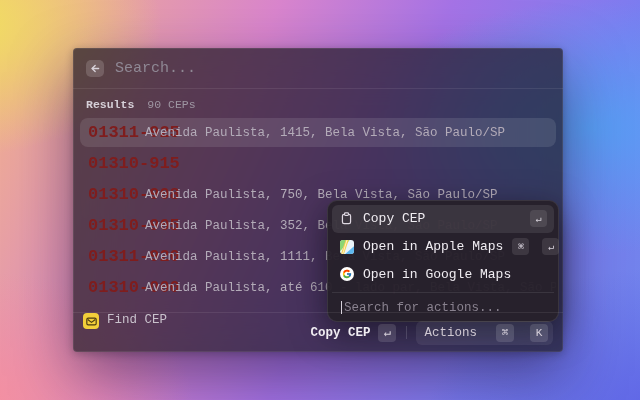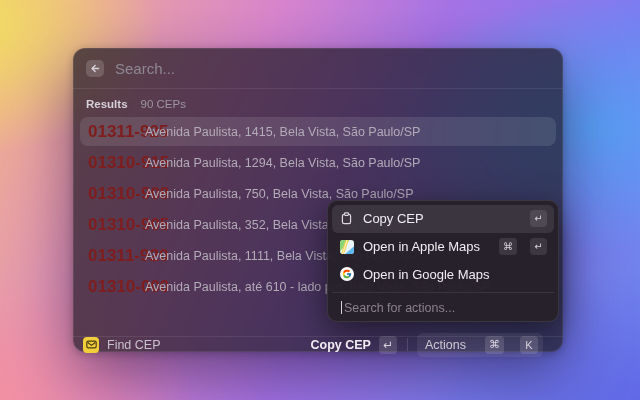--- a/index.html
+++ b/index.html
@@ -12,27 +12,28 @@
     background-image:
       radial-gradient(ellipse 60% 55% at 92% 32%, rgba(86,160,245,.95) 0%, rgba(86,160,245,0) 58%),
       radial-gradient(ellipse 52% 55% at -6% 6%, #f0e15e 0%, rgba(240,225,94,0) 60%),
       radial-gradient(ellipse 55% 52% at -4% 100%, #f58fa0 0%, rgba(245,143,160,0) 62%),
       radial-gradient(ellipse 58% 58% at 104% 104%, #5f63e6 0%, rgba(95,99,230,0) 64%),
       linear-gradient(115deg, #f3b488 0%, #d985cd 34%, #a573e6 55%, #7b7cf0 78%, #6e86ea 100%);
   }
 
   .window {
     position:absolute; left:73px; top:48px; width:490px; height:304px;
-    border-radius:12px;
+    border-radius:4px;
     background:rgba(32,26,36,.72);
     backdrop-filter:blur(26px) saturate(1.15);
     -webkit-backdrop-filter:blur(26px) saturate(1.15);
     box-shadow:0 24px 60px rgba(30,15,50,.5), 0 2px 10px rgba(0,0,0,.25),
                inset 0 0 0 1px rgba(255,255,255,.08);
     color:#f2eff3;
+    font-family:Liberation Mono, monospace;
   }
 
   
   .header { display:flex; align-items:center; gap:11px; height:41px;
     padding:0 13px; border-bottom:1px solid rgba(255,255,255,.08); }
   .back-btn { width:18px; height:17px; border-radius:5px; border:none; cursor:pointer;
     background:rgba(255,255,255,.16); display:flex; align-items:center; justify-content:center;
     color:#d8d2da; flex-shrink:0; }
   .search-input { flex:1; background:transparent; border:none; outline:none;
     font-size:15px; color:#e8e4ea; font-family:inherit; }
@@ -45,22 +46,22 @@
 
   
   .rows { display:flex; flex-direction:column; gap:2px; padding:2px 7px 0; }
   .row { height:29px; display:flex; align-items:center; padding:0 8px;
     border-radius:8px; cursor:default; white-space:nowrap; overflow:hidden; }
   .row.selected { background:rgba(255,255,255,.10); }
   .row-cep { width:49px; flex-shrink:0; font-size:17px; font-weight:700; color:#7f1d1d; }
   .row-addr { font-size:12.5px; color:#b3abb8; margin-left:8px; }
 
   
-  .footer { position:absolute; left:0; right:0; bottom:0; height:16px;
-    display:flex; align-items:center; padding:0 20px 0 10px;
+  .footer { position:absolute; left:0; right:0; bottom:0; height:40px;
+    display:flex; padding:0 10px 0 10px;
     border-top:1px solid rgba(255,255,255,.08); border-radius:0 0 12px 12px; }
   .app-icon { width:16px; height:16px; border-radius:4px; background:#f2cf3a;
     display:flex; align-items:center; justify-content:center; flex-shrink:0; }
   .app-name { font-size:12.5px; color:#c9c2cc; margin-left:8px; }
   .footer-right { margin-left:auto; display:flex; align-items:center; }
   .primary-action { font-size:12.5px; font-weight:700; color:#f0edf2; }
   .kbd { min-width:18px; height:18px; padding:0 4px; border-radius:4px;
     background:rgba(255,255,255,.13); color:#d8d2dc; font-size:11px;
     display:inline-flex; align-items:center; justify-content:center; }
   .kbd.enter { font-size:12px; }
@@ -116,21 +117,20 @@
     <span class="results-count">90 CEPs</span>
   </div>
 
   <div class="rows">
     <div class="row selected">
       <span class="row-cep">01311-925</span>
       <span class="row-addr">Avenida Paulista, 1415, Bela Vista, São Paulo/SP</span>
     </div>
     <div class="row">
       <span class="row-cep">01310-915</span>
-      <span class="row-addr">Avenida Paulista, 1294, Bela Vista, São Paulo/SP</span>
     </div>
     <div class="row">
       <span class="row-cep">01310-908</span>
       <span class="row-addr">Avenida Paulista, 750, Bela Vista, São Paulo/SP</span>
     </div>
     <div class="row">
       <span class="row-cep">01310-905</span>
       <span class="row-addr">Avenida Paulista, 352, Bela Vista, São Paulo/SP</span>
     </div>
     <div class="row">

